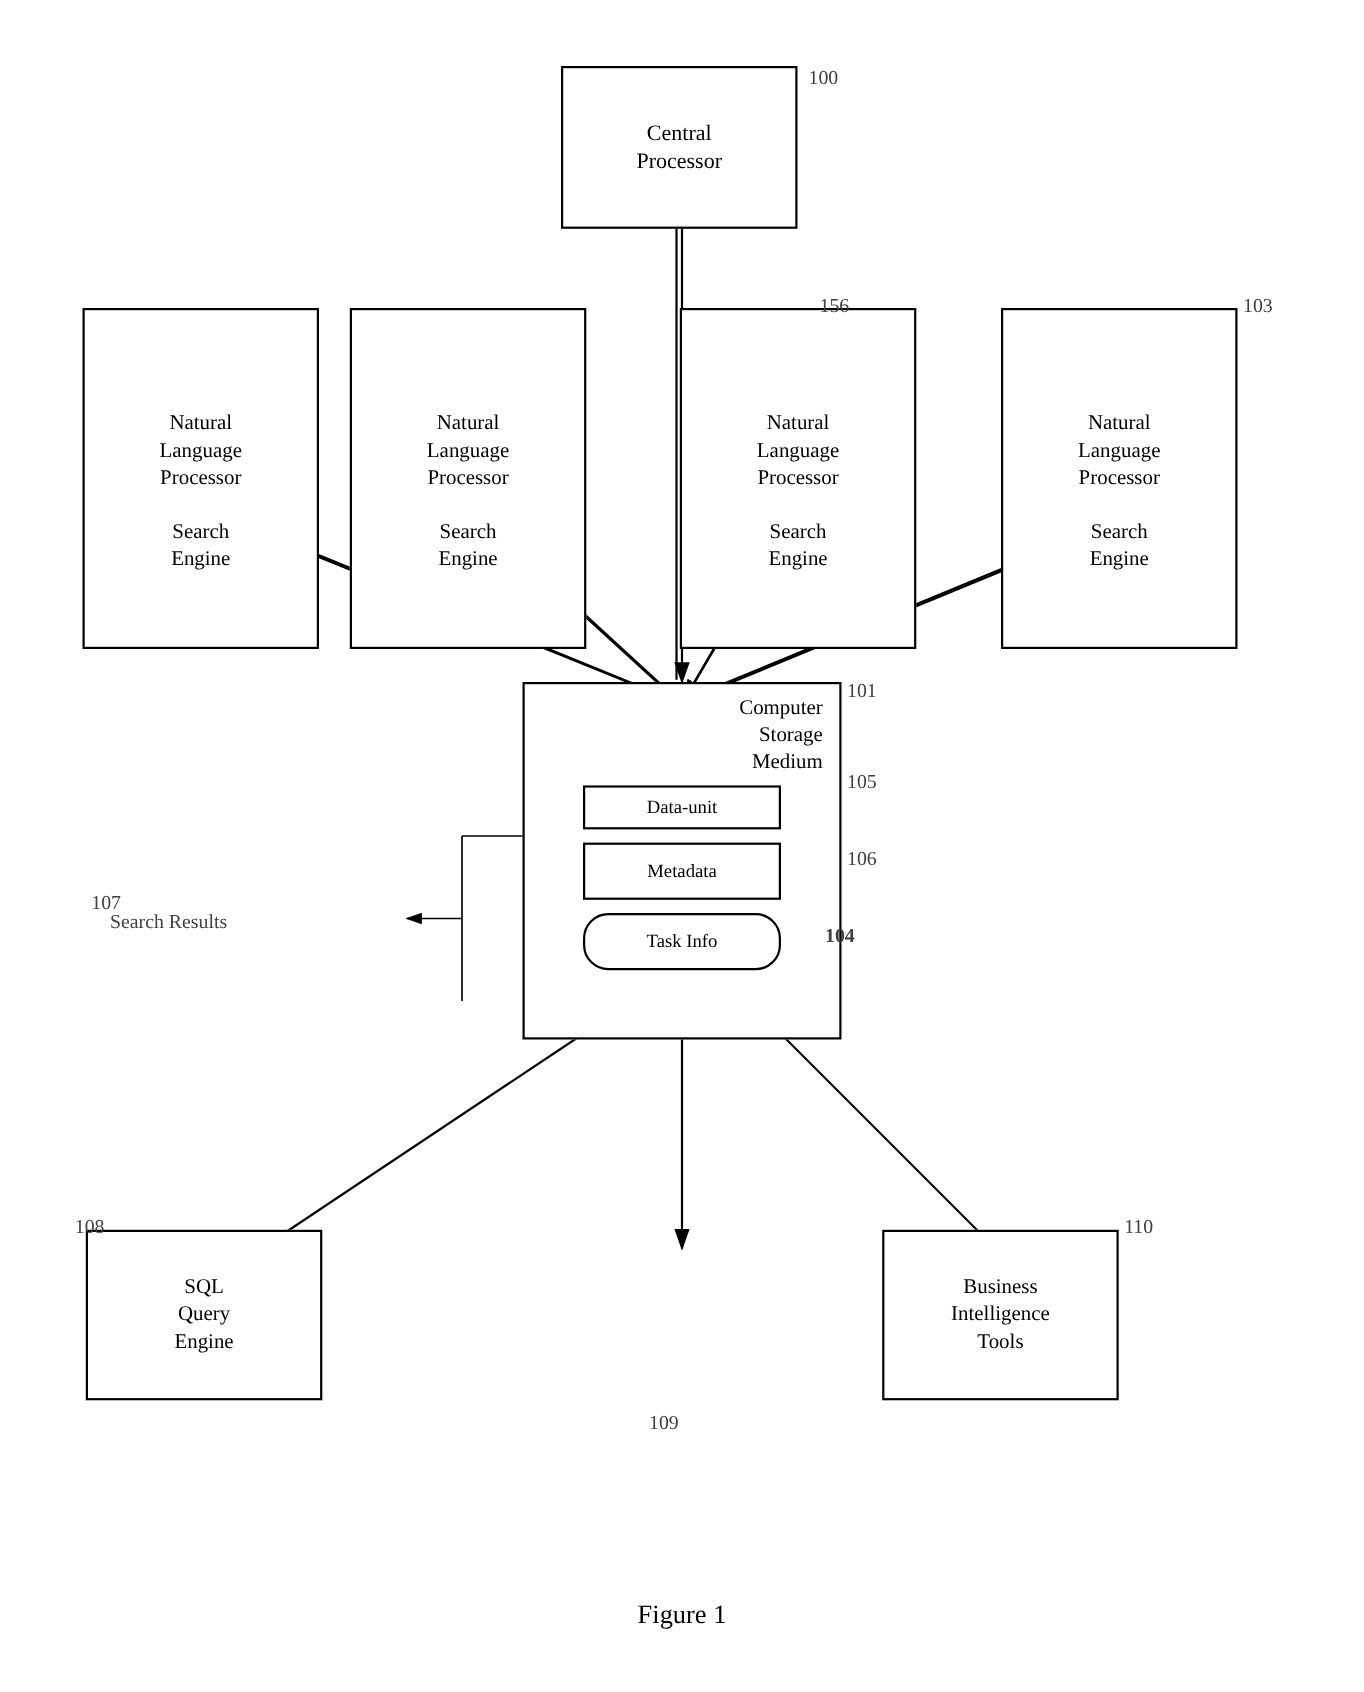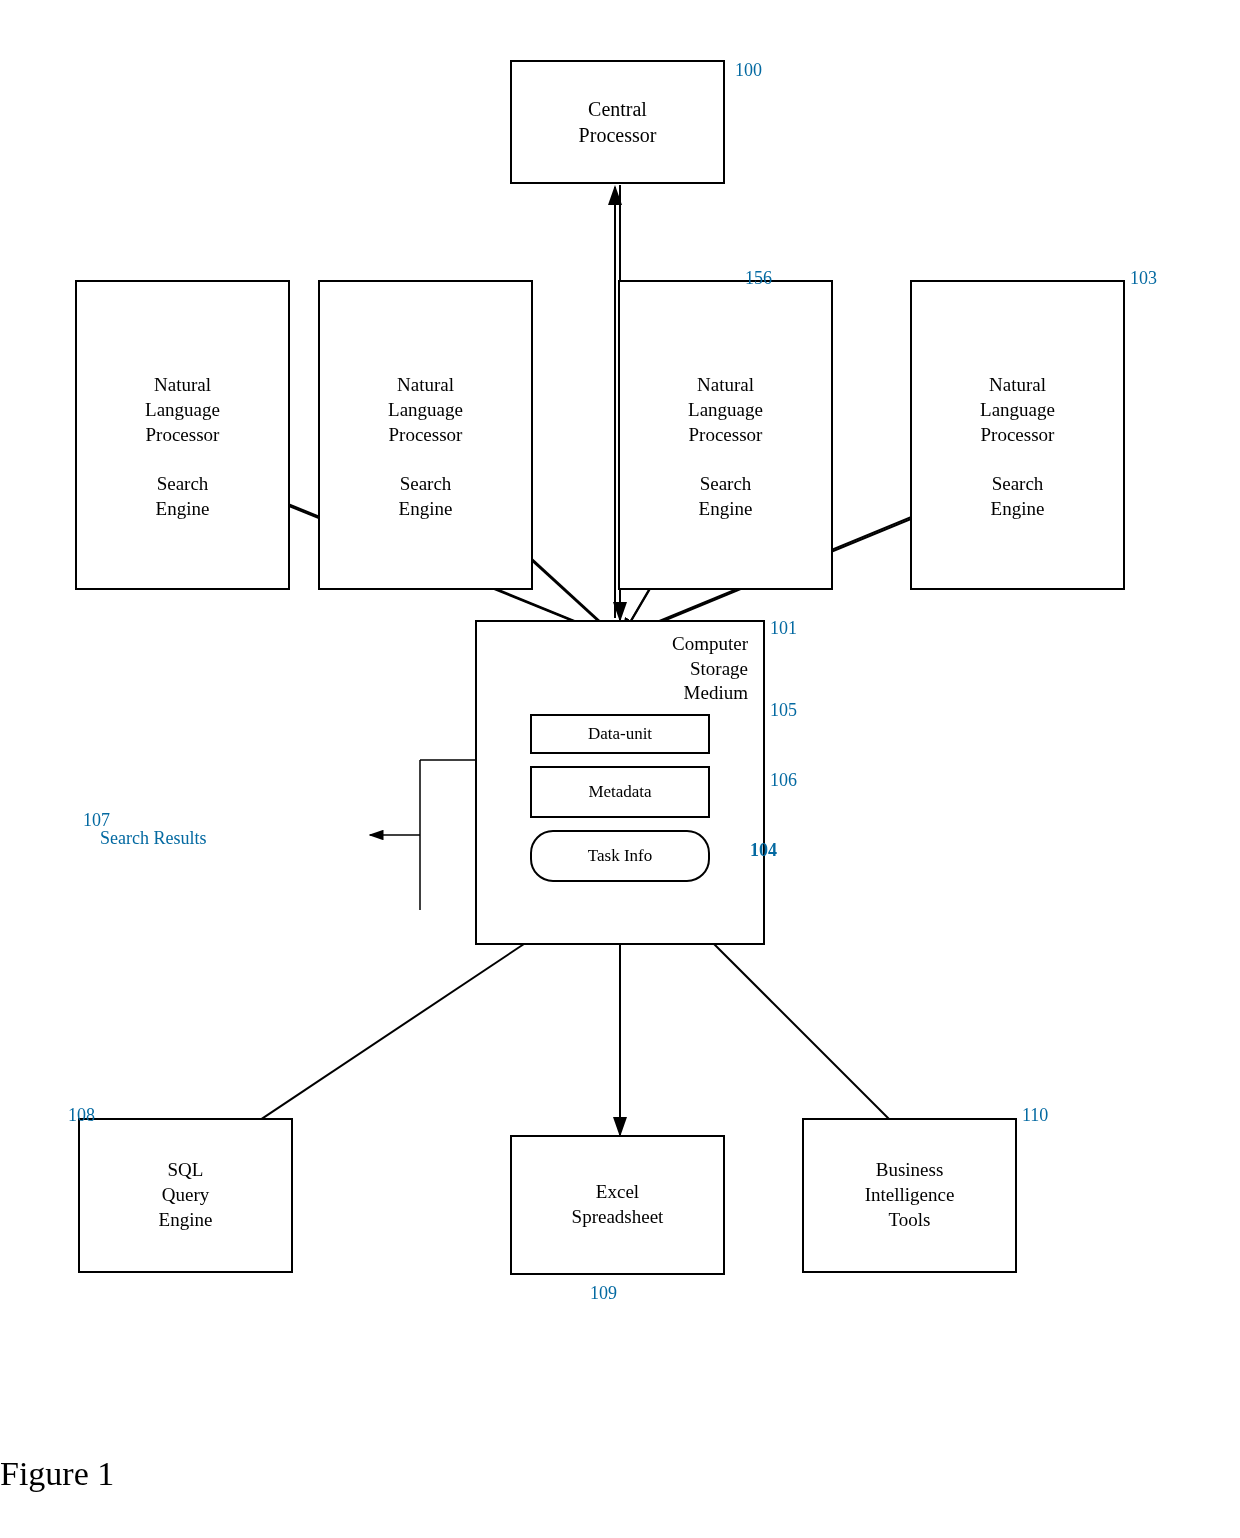--- a/index.html
+++ b/index.html
@@ -25,28 +25,28 @@
       align-items: center;
       justify-content: center;
       text-align: center;
       font-size: 18px;
       line-height: 1.3;
     }
     .label {
       position: absolute;
       font-size: 18px;
       font-family: 'Times New Roman', Times, serif;
-      color: #0369a1;
+      color: #404040;
     }
     .figure-caption {
       position: absolute;
-      font-size: 34px;
+      font-size: 24px;
       font-family: 'Times New Roman', Times, serif;
       color: #000;
-      text-align: left;
+      text-align: center;
     }
     svg.arrows {
       position: absolute;
       top: 0; left: 0;
       width: 1240px;
       height: 1538px;
       pointer-events: none;
     }
   </style>
 </head>
@@ -84,21 +84,21 @@
 
     <line x1="620" y1="942" x2="620" y2="1135" stroke="#000" stroke-width="2" marker-end="url(#arrowhead)"></line>
 
     <line x1="710" y1="940" x2="910" y2="1140" stroke="#000" stroke-width="2" marker-end="url(#arrowhead)"></line>
 
     <line x1="480" y1="760" x2="420" y2="760" stroke="#000" stroke-width="1.5"></line>
     <line x1="420" y1="760" x2="420" y2="910" stroke="#000" stroke-width="1.5"></line>
     <line x1="420" y1="835" x2="370" y2="835" stroke="#000" stroke-width="1.5" marker-end="url(#arrowhead)"></line>
   </svg>
 
-  <div class="box" style="left:510px; top:60px; width:215px; height:124px; font-size:20px;">
+  <div class="box" style="left:510px; top:60px; width:215px; height:148px; font-size:20px;">
     <span style="white-space:pre-line;">Central
 Processor</span>
   </div>
 
   <div class="label" style="left:735px; top:60px;">100</div>
 
   <div class="box" style="left:75px; top:280px; width:215px; height:310px; font-size:19px;">
     <div style="white-space:pre-line; text-align:center;">
       Natural<br>Language<br>Processor<br><br>Search<br>Engine
     </div>
@@ -158,25 +158,20 @@
   <div class="label" style="left:100px; top:828px; font-size:18px;">Search Results</div>
 
   <div class="box" style="left:78px; top:1118px; width:215px; height:155px; font-size:19px;">
     <div style="text-align:center;">
       SQL<br>Query<br>Engine
     </div>
   </div>
 
   <div class="label" style="left:68px; top:1105px;">108</div>
 
-  <div class="box" style="left:510px; top:1135px; width:215px; height:140px; font-size:19px;">
-    <div style="text-align:center;">
-      Excel<br>Spreadsheet
-    </div>
-  </div>
 
   <div class="label" style="left:590px; top:1283px;">109</div>
 
   <div class="box" style="left:802px; top:1118px; width:215px; height:155px; font-size:19px;">
     <div style="text-align:center;">
       Business<br>Intelligence<br>Tools
     </div>
   </div>
 
   <div class="label" style="left:1022px; top:1105px;">110</div>

